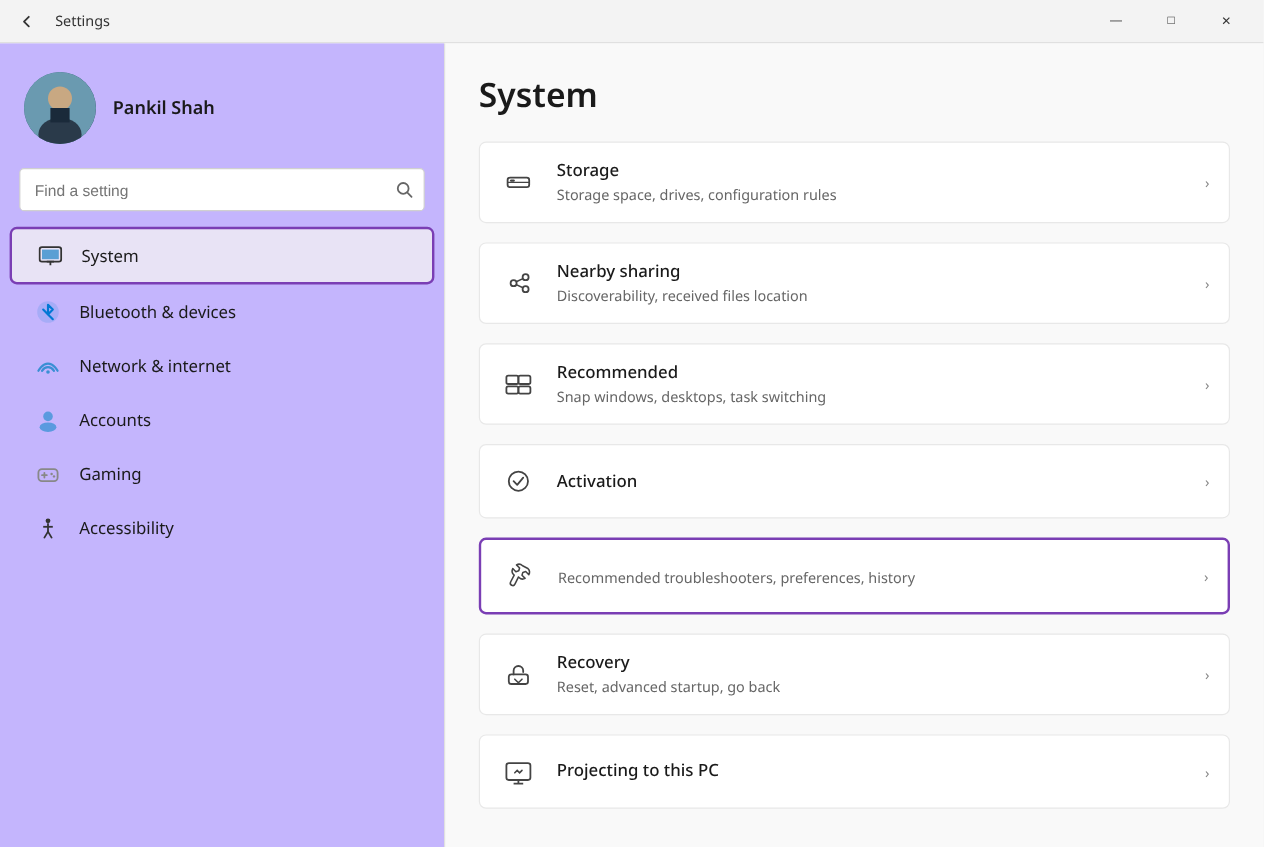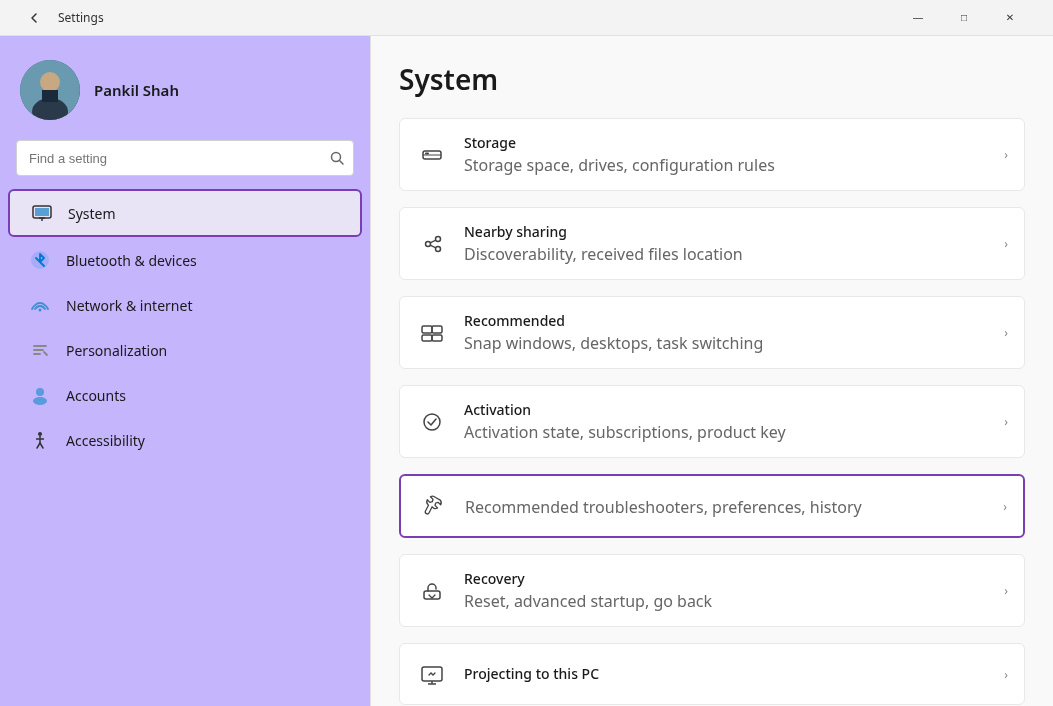--- a/index.html
+++ b/index.html
@@ -12,21 +12,21 @@
       display: flex;
       flex-direction: column;
     }
 
     
     .title-bar {
       display: flex;
       align-items: center;
       background: #f3f3f3;
       height: 36px;
-      padding: 0 20px;
+      padding: 0 8px;
       border-bottom: 1px solid #e0e0e0;
       flex-shrink: 0;
     }
     .title-bar-left {
       display: flex;
       align-items: center;
       gap: 10px;
       flex: 1;
     }
     .back-btn {
@@ -211,21 +211,21 @@
     }
     .settings-text {
       flex: 1;
     }
     .settings-name {
       font-size: 14px;
       font-weight: 500;
       color: #1a1a1a;
     }
     .settings-desc {
-      font-size: 16px;
+      font-size: 12px;
       color: #666;
       margin-top: 2px;
     }
     .chevron-icon {
       color: #888;
       font-size: 12px;
       flex-shrink: 0;
     }
 
     
@@ -304,44 +304,45 @@
         <div class="nav-icon">
           <svg width="20" height="20" viewBox="0 0 20 20" fill="none">
             <path d="M2 14C2 14 5 8 10 8C15 8 18 14 18 14" stroke="#3a8fd4" stroke-width="1.8" stroke-linecap="round"></path>
             <path d="M5 14C5 14 7 11 10 11C13 11 15 14 15 14" stroke="#3a8fd4" stroke-width="1.8" stroke-linecap="round"></path>
             <circle cx="10" cy="15" r="1.5" fill="#3a8fd4"></circle>
           </svg>
         </div>
         <span class="nav-label">Network &amp; internet</span>
       </div>
 
-      <div class="nav-item">
-        <div class="nav-icon">
-          <svg width="20" height="20" viewBox="0 0 20 20" fill="none">
-            <line x1="4" y1="6" x2="16" y2="6" stroke="#888" stroke-width="1.8" stroke-linecap="round"></line>
-            <line x1="4" y1="10" x2="13" y2="10" stroke="#888" stroke-width="1.8" stroke-linecap="round"></line>
-            <line x1="4" y1="14" x2="10" y2="14" stroke="#888" stroke-width="1.8" stroke-linecap="round"></line>
-            <path d="M14 12L17 15" stroke="#888" stroke-width="1.8" stroke-linecap="round"></path>
-          </svg>
-        </div>
-        <span class="nav-label">Personalization</span>
-      </div>
 
 
       <div class="nav-item">
         <div class="nav-icon">
           <svg width="20" height="20" viewBox="0 0 20 20" fill="none">
             <circle cx="10" cy="7" r="4" fill="#5a9adf"></circle>
             <ellipse cx="10" cy="16" rx="7" ry="4" fill="#5a9adf"></ellipse>
           </svg>
         </div>
         <span class="nav-label">Accounts</span>
       </div>
 
 
+      <div class="nav-item">
+        <div class="nav-icon">
+          <svg width="20" height="20" viewBox="0 0 20 20" fill="none">
+            <rect x="2" y="6" width="16" height="10" rx="3" stroke="#888" stroke-width="1.5" fill="none"></rect>
+            <line x1="7" y1="9" x2="7" y2="13" stroke="#888" stroke-width="1.5" stroke-linecap="round"></line>
+            <line x1="5" y1="11" x2="9" y2="11" stroke="#888" stroke-width="1.5" stroke-linecap="round"></line>
+            <circle cx="13" cy="10" r="1" fill="#888"></circle>
+            <circle cx="15" cy="12" r="1" fill="#888"></circle>
+          </svg>
+        </div>
+        <span class="nav-label">Gaming</span>
+      </div>
 
       <div class="nav-item">
         <div class="nav-icon">
           <svg width="20" height="20" viewBox="0 0 20 20" fill="none">
             <circle cx="10" cy="4" r="2" fill="#333"></circle>
             <line x1="10" y1="6" x2="10" y2="13" stroke="#333" stroke-width="1.5"></line>
             <line x1="6" y1="9" x2="14" y2="9" stroke="#333" stroke-width="1.5"></line>
             <line x1="10" y1="13" x2="7" y2="18" stroke="#333" stroke-width="1.5" stroke-linecap="round"></line>
             <line x1="10" y1="13" x2="13" y2="18" stroke="#333" stroke-width="1.5" stroke-linecap="round"></line>
           </svg>
@@ -407,21 +408,20 @@
 
       <div class="settings-item">
         <div class="settings-icon">
           <svg width="24" height="24" viewBox="0 0 24 24" fill="none">
             <circle cx="12" cy="12" r="8" stroke="#444" stroke-width="1.5" fill="none"></circle>
             <polyline points="8,12 11,15 16,9" stroke="#444" stroke-width="1.5" stroke-linecap="round" stroke-linejoin="round"></polyline>
           </svg>
         </div>
         <div class="settings-text">
           <div class="settings-name">Activation</div>
-          <div class="settings-desc">Activation state, subscriptions, product key</div>
         </div>
         <span class="chevron-icon">›</span>
       </div>
 
       <div class="settings-item highlighted">
         <div class="settings-icon">
           <svg width="24" height="24" viewBox="0 0 24 24" fill="none">
             <path d="M14.5 3.5C13.1 2.1 11.1 1.8 9.4 2.7L12 5.3L11.3 7.7L8.9 8.4L6.3 5.8C5.4 7.5 5.7 9.5 7.1 10.9L7.5 11.3L4.5 17C4 18 4.4 19.2 5.4 19.7C6.4 20.2 7.6 19.8 8.1 18.8L11.1 12.8L11.5 13.2C12.9 14.6 14.9 14.9 16.6 14L14 11.4L14.7 9L17.1 8.3L19.7 10.9C20.6 9.2 20.3 7.2 18.9 5.8L14.5 3.5Z" stroke="#444" stroke-width="1.3" fill="none" stroke-linejoin="round"></path>
           </svg>
         </div>

